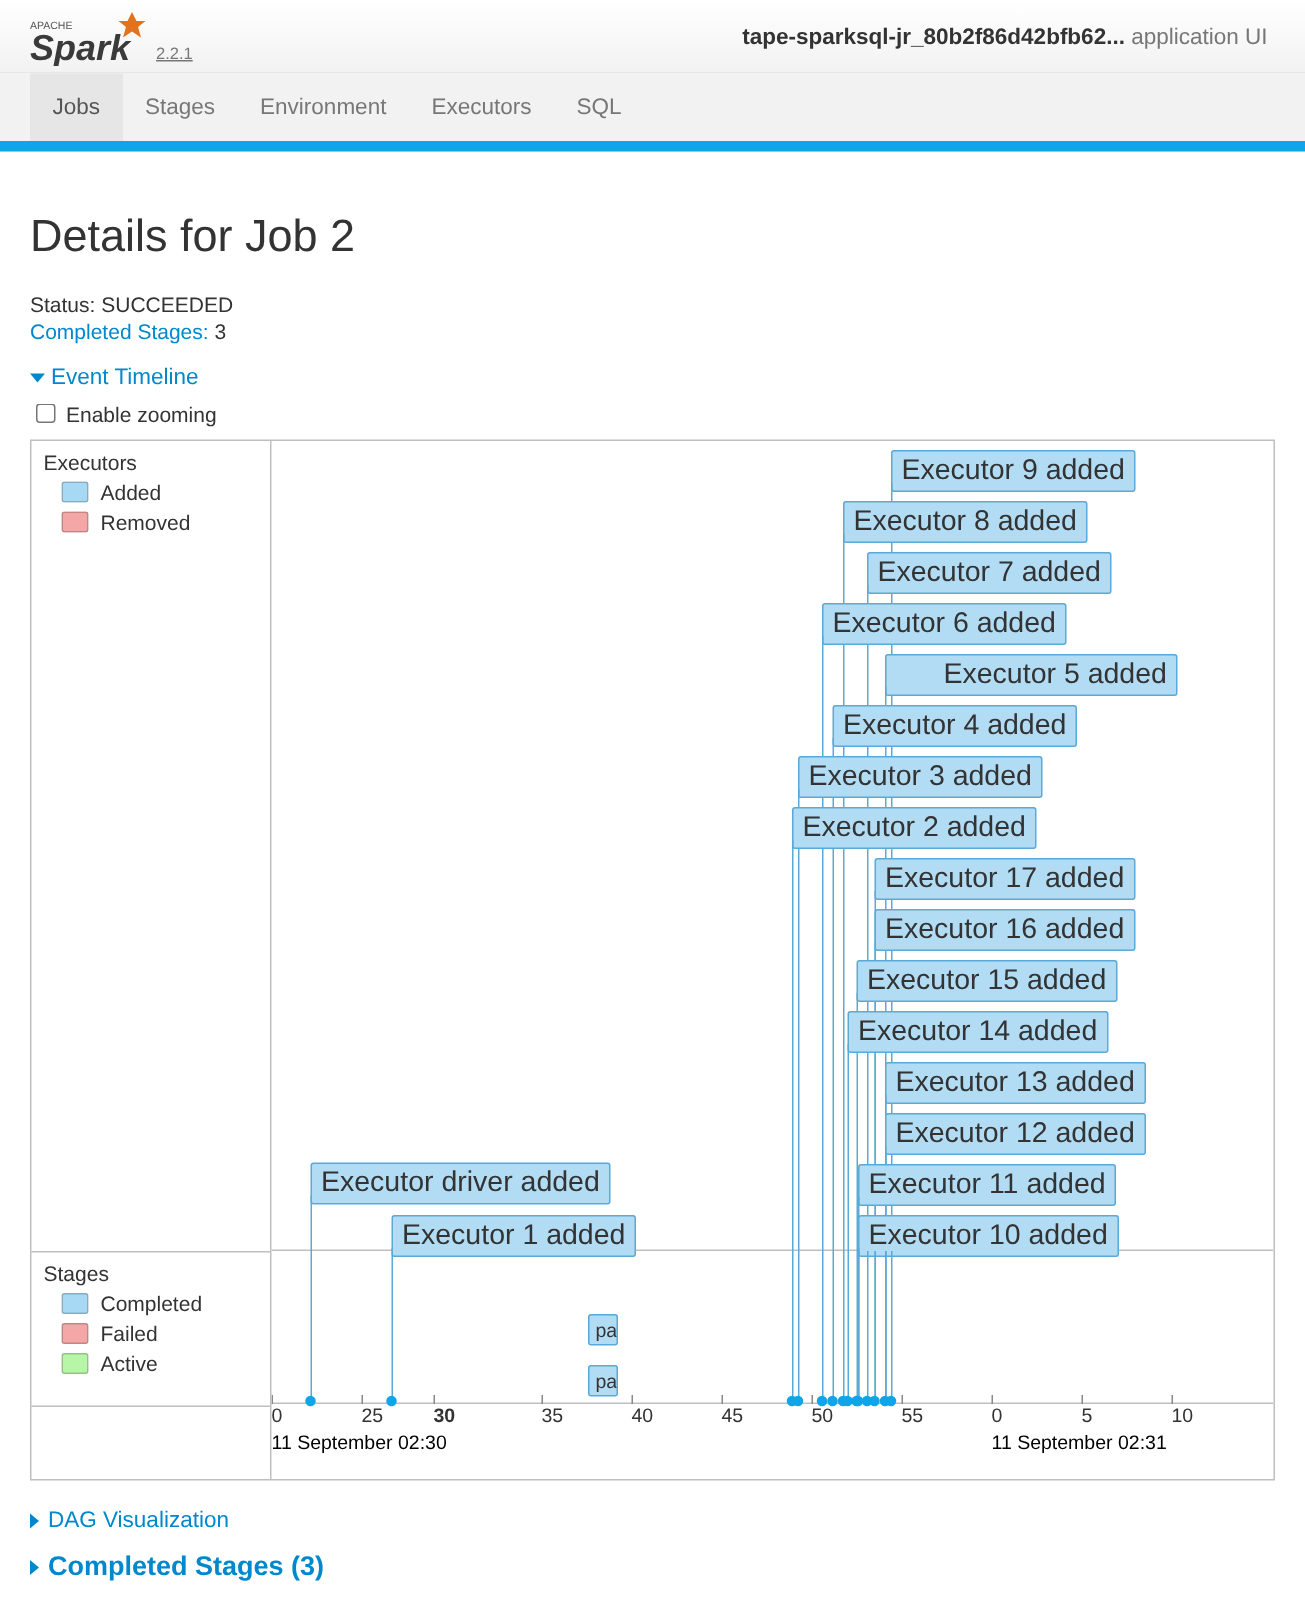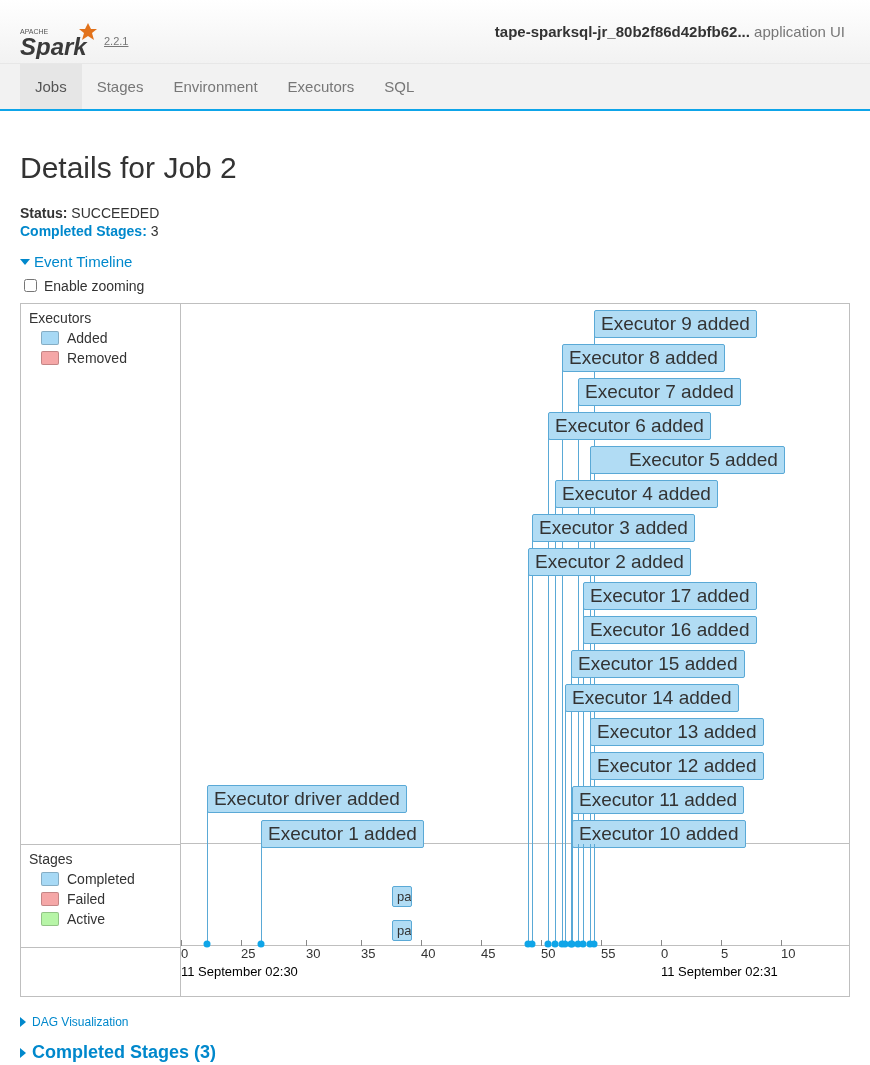--- a/index.html
+++ b/index.html
@@ -12,40 +12,40 @@
   }
   .navbar {
     background: linear-gradient(#fff,#f2f2f2);
     border-bottom: 1px solid #e7e7e7;
     display: flex;
     align-items: center;
   }
   .brand {
     display: flex;
     align-items: flex-end;
-    padding: 19px 15px 4px 20px;
+    padding: 4px 15px 4px 20px;
   }
   .brand svg { display:block; }
   .version {
     font-size: 11px;
     color: #777;
     margin-left: 4px;
-    margin-bottom: 12px;
+    margin-bottom: 2px;
     text-decoration: underline;
   }
   .app-title {
     margin-left: auto;
     padding-right: 25px;
     color: #777;
     font-size: 15px;
   }
   .app-title b { color:#333; font-weight:600; }
   .tabs {
     background: #f2f2f2;
-    border-bottom: 2px solid #0ea5e9;
+    border-bottom: 7px solid #0ea5e9;
     padding-left: 20px;
     display:flex;
   }
   .tab {
     padding: 14px 15px;
     color: #777;
     cursor: pointer;
     font-size: 15px;
   }
   .tab.active {
@@ -55,21 +55,21 @@
   .content {
     padding: 20px;
   }
   h2 {
     font-size: 30px;
     font-weight: 500;
     margin: 20px 0 20px 0;
   }
   .meta-list { list-style:none; padding:0; margin:0 0 10px 0; }
   .meta-list li { margin: 2px 0; }
-  .meta-list b { font-weight:700; }
+  .meta-list b { font-weight:400; }
   .link { color: #0088cc; cursor:pointer; }
   .collapse-header {
     display:inline-flex;
     align-items:center;
     gap:4px;
     color:#0088cc;
     cursor:pointer;
     margin: 4px 0;
     font-size:15px;
   }
@@ -180,21 +180,21 @@
     font-size:13px;
     color:#000000;
   }
   .section-link {
     display:inline-flex;
     align-items:center;
     gap:6px;
     color:#0088cc;
     cursor:pointer;
     margin-top:18px;
-    font-size:12px;
+    font-size:15px;
   }
   .section-link.big { font-size:18px; font-weight:600; margin-top:12px; }
 </style>
 </head>
 <body>
 
 <div class="navbar">
   <div class="brand">
     <svg width="80" height="40" viewBox="0 0 80 40">
       <text x="0" y="15" font-size="7" fill="#555" font-family="Arial">APACHE</text>
@@ -344,21 +344,21 @@
           <div class="dot" style="left: 390px; top: 100px;"></div>
           <div class="dot" style="left: 391px; top: 100px;"></div>
           <div class="dot" style="left: 397px; top: 100px;"></div>
           <div class="dot" style="left: 402px; top: 100px;"></div>
           <div class="dot" style="left: 409px; top: 100px;"></div>
           <div class="dot" style="left: 413px; top: 100px;"></div>
         </div>
       <div class="tl-axis" id="tl-axis">
           <div class="tick" style="left: 0px;"><span class="mark"></span>0</div>
           <div class="tick" style="left: 60px;"><span class="mark"></span>25</div>
-          <div class="tick" style="left: 125px;"><span class="mark"></span>30</div>
+          <div class="tick" style="left: 108px; font-weight: bold;"><span class="mark"></span>30</div>
           <div class="tick" style="left: 180px;"><span class="mark"></span>35</div>
           <div class="tick" style="left: 240px;"><span class="mark"></span>40</div>
           <div class="tick" style="left: 300px;"><span class="mark"></span>45</div>
           <div class="tick" style="left: 360px;"><span class="mark"></span>50</div>
           <div class="tick" style="left: 420px;"><span class="mark"></span>55</div>
           <div class="tick" style="left: 480px;"><span class="mark"></span>0</div>
           <div class="tick" style="left: 540px;"><span class="mark"></span>5</div>
           <div class="tick" style="left: 600px;"><span class="mark"></span>10</div>
           <div class="date-label" style="left: 0px;">11 September 02:30</div>
           <div class="date-label" style="left: 480px;">11 September 02:31</div>

